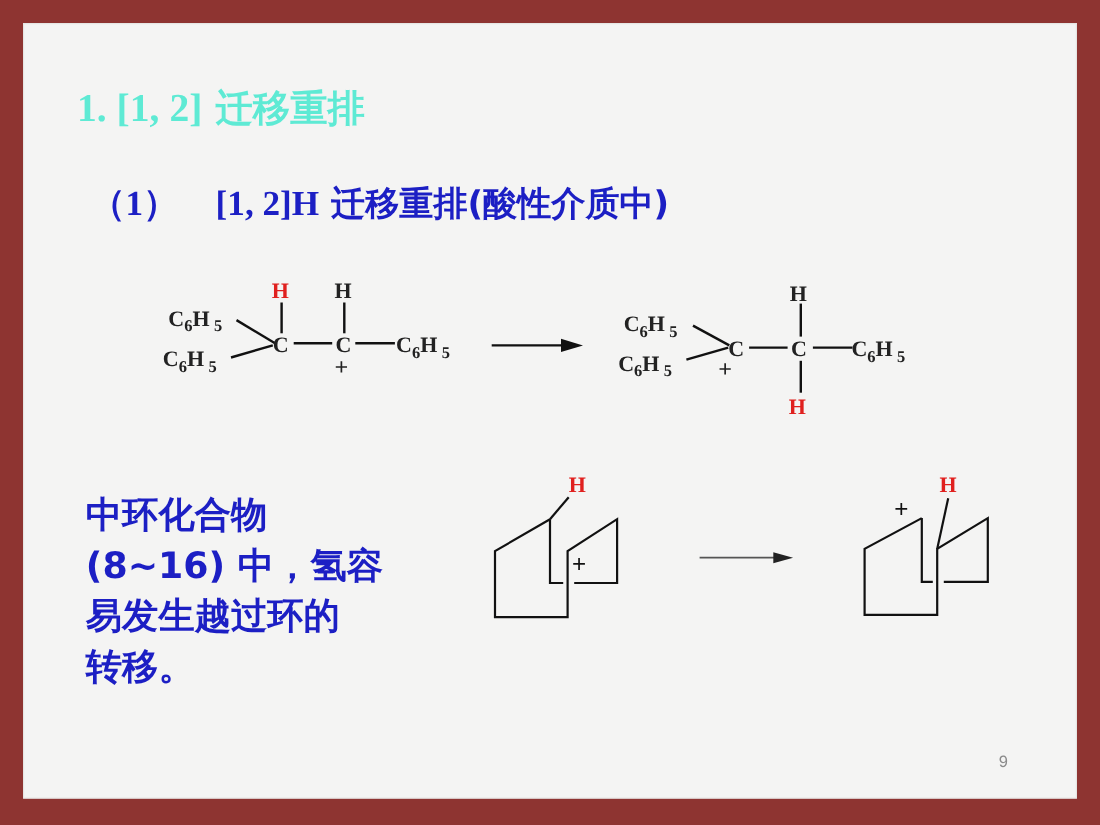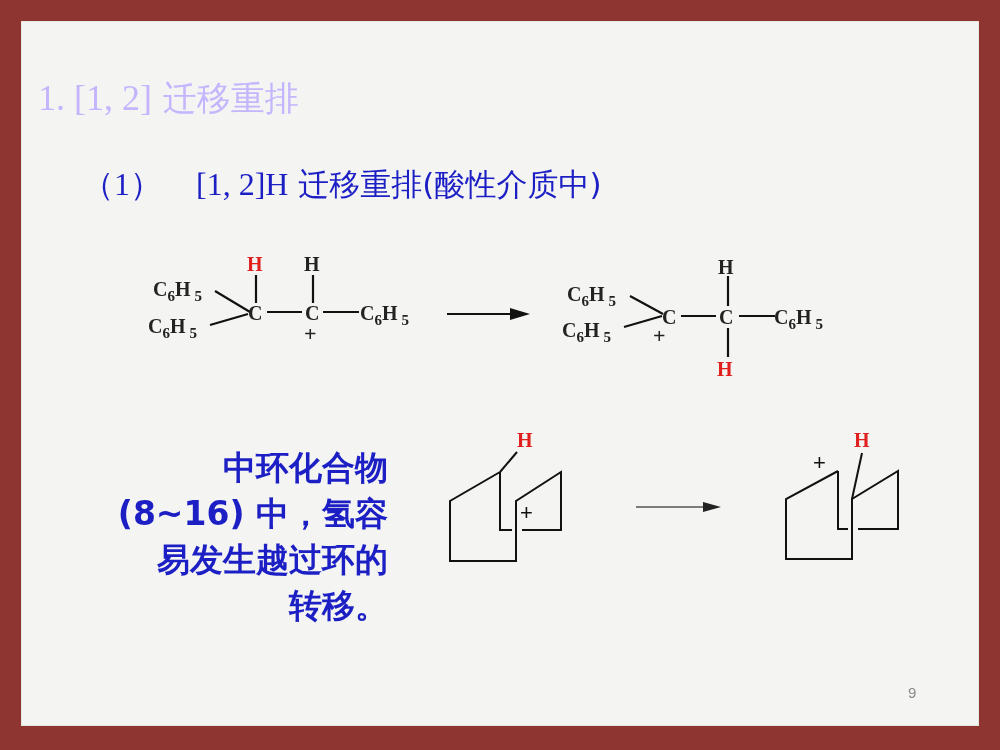--- a/index.html
+++ b/index.html
@@ -8,36 +8,36 @@
     background: #8e3431;
     position: relative;
     font-family: "DejaVu Sans", sans-serif;
   }
   .slide {
     position: absolute; left: 21px; top: 21px; width: 958px; height: 705px;
     background: #f4f4f3;
     box-shadow: inset 0 0 0 1px #e6e6e4;
   }
   .title {
-    position: absolute; left: 38px; top: 76px;
-    font-size: 34px; font-weight: normal; color: #c4b5fd;
+    position: absolute; left: 70px; top: 76px;
+    font-size: 34px; font-weight: bold; color: #5eead4;
     white-space: nowrap; letter-spacing: 0px;
   }
   .title .num { font-family: "Liberation Serif", serif; font-size: 36px; }
   .subtitle {
     position: absolute; left: 82px; top: 163px;
-    font-size: 31px; font-weight: normal; color: #1c1fc4;
+    font-size: 31px; font-weight: bold; color: #1c1fc4;
     white-space: nowrap;
   }
   .subtitle .serif { font-family: "Liberation Serif", serif; font-size: 32px; }
   .subtitle .paren { margin-right: 34px; }
   .note {
     position: absolute; left: 78px; top: 445px; width: 310px;
     font-size: 33px; font-weight: bold; color: #1c1fc4;
-    text-align: right; line-height: 46px;
+    text-align: left; line-height: 46px;
   }
   .note span { display: block; white-space: nowrap; }
   .page-num {
     position: absolute; left: 908px; top: 684px;
     font-size: 15px; color: #8a8a8a;
     font-family: "Liberation Sans", sans-serif;
   }
   svg.diagram { position: absolute; left: 0; top: 0; }
   .chem { font-family: "Liberation Serif", serif; font-weight: bold; fill: #222; }
   .chem-red { fill: #e0201e; }

